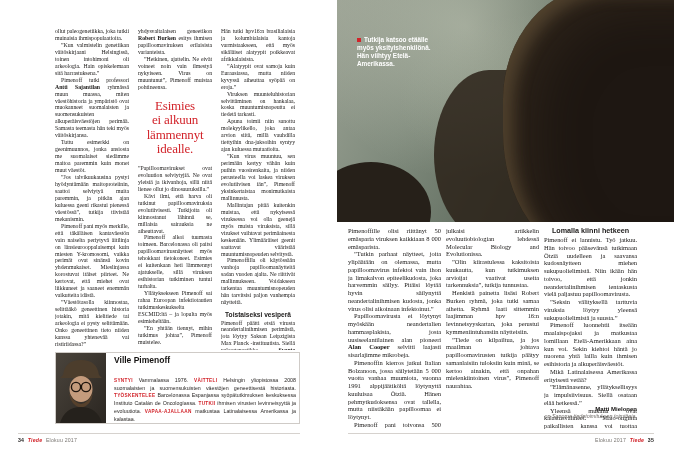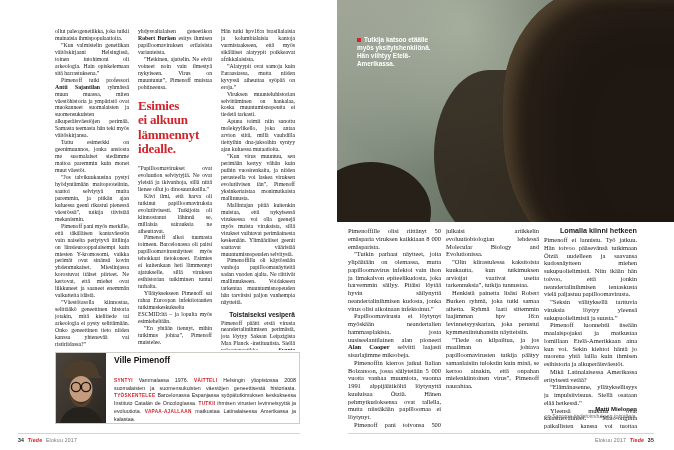--- a/index.html
+++ b/index.html
@@ -11,24 +11,24 @@
 
   
   .col{position:absolute;overflow:hidden;text-align:justify;}
   .lcol{top:28px;height:322px;width:74px;font-size:5.8px;line-height:6.95px;letter-spacing:-.05px;}
   #c1{left:55px;} #c2{left:138px;} #c3{left:221px;}
   .rcol{top:227px;height:204px;width:93px;font-size:6.5px;line-height:7.75px;letter-spacing:-.05px;}
   #c4{left:11px;} #c5{left:109px;} #c6{left:207px;}
   .col p{margin:0;}
   .col p + p{text-indent:6px;}
   .subhead{font-family:"Liberation Sans",sans-serif;font-weight:bold;margin:5px 0 1px 0;
-           font-size:6.6px;line-height:7.4px;text-align:right;letter-spacing:0;}
+           font-size:6.6px;line-height:7.4px;text-align:center;letter-spacing:0;}
   .rcol .subhead{font-size:7.2px;line-height:8px;margin-top:0;}
-  .pullquote{font-family:"Liberation Serif",serif;font-weight:bold;color:#d2232a;
-             text-align:left;font-size:13px;line-height:14.6px;margin:8px 0;text-indent:0;
+  .pullquote{font-family:"Liberation Serif",serif;font-weight:normal;color:#d2232a;
+             text-align:center;font-size:13px;line-height:14.6px;margin:8px 0;text-indent:0;
              letter-spacing:-.2px;}
   .rcol .pullquote{font-size:14px;line-height:15.6px;margin:9px 0;}
 
   
   .photo{position:absolute;left:0;top:0;width:337px;height:222px;overflow:hidden;
          background:linear-gradient(115deg,#9aa193 0%,#808b7d 28%,#657163 55%,#46514a 82%,#39423c 100%);}
   .photo .glint{position:absolute;left:0;top:0;width:100%;height:100%;
          background:radial-gradient(ellipse at 38% 12%,rgba(215,218,200,.45),rgba(0,0,0,0) 55%),
                     radial-gradient(ellipse at 62% 45%,rgba(170,180,158,.35),rgba(0,0,0,0) 50%);}
   .photo .figure{position:absolute;right:-34px;top:-14px;width:205px;height:270px;background:#1e1712;

